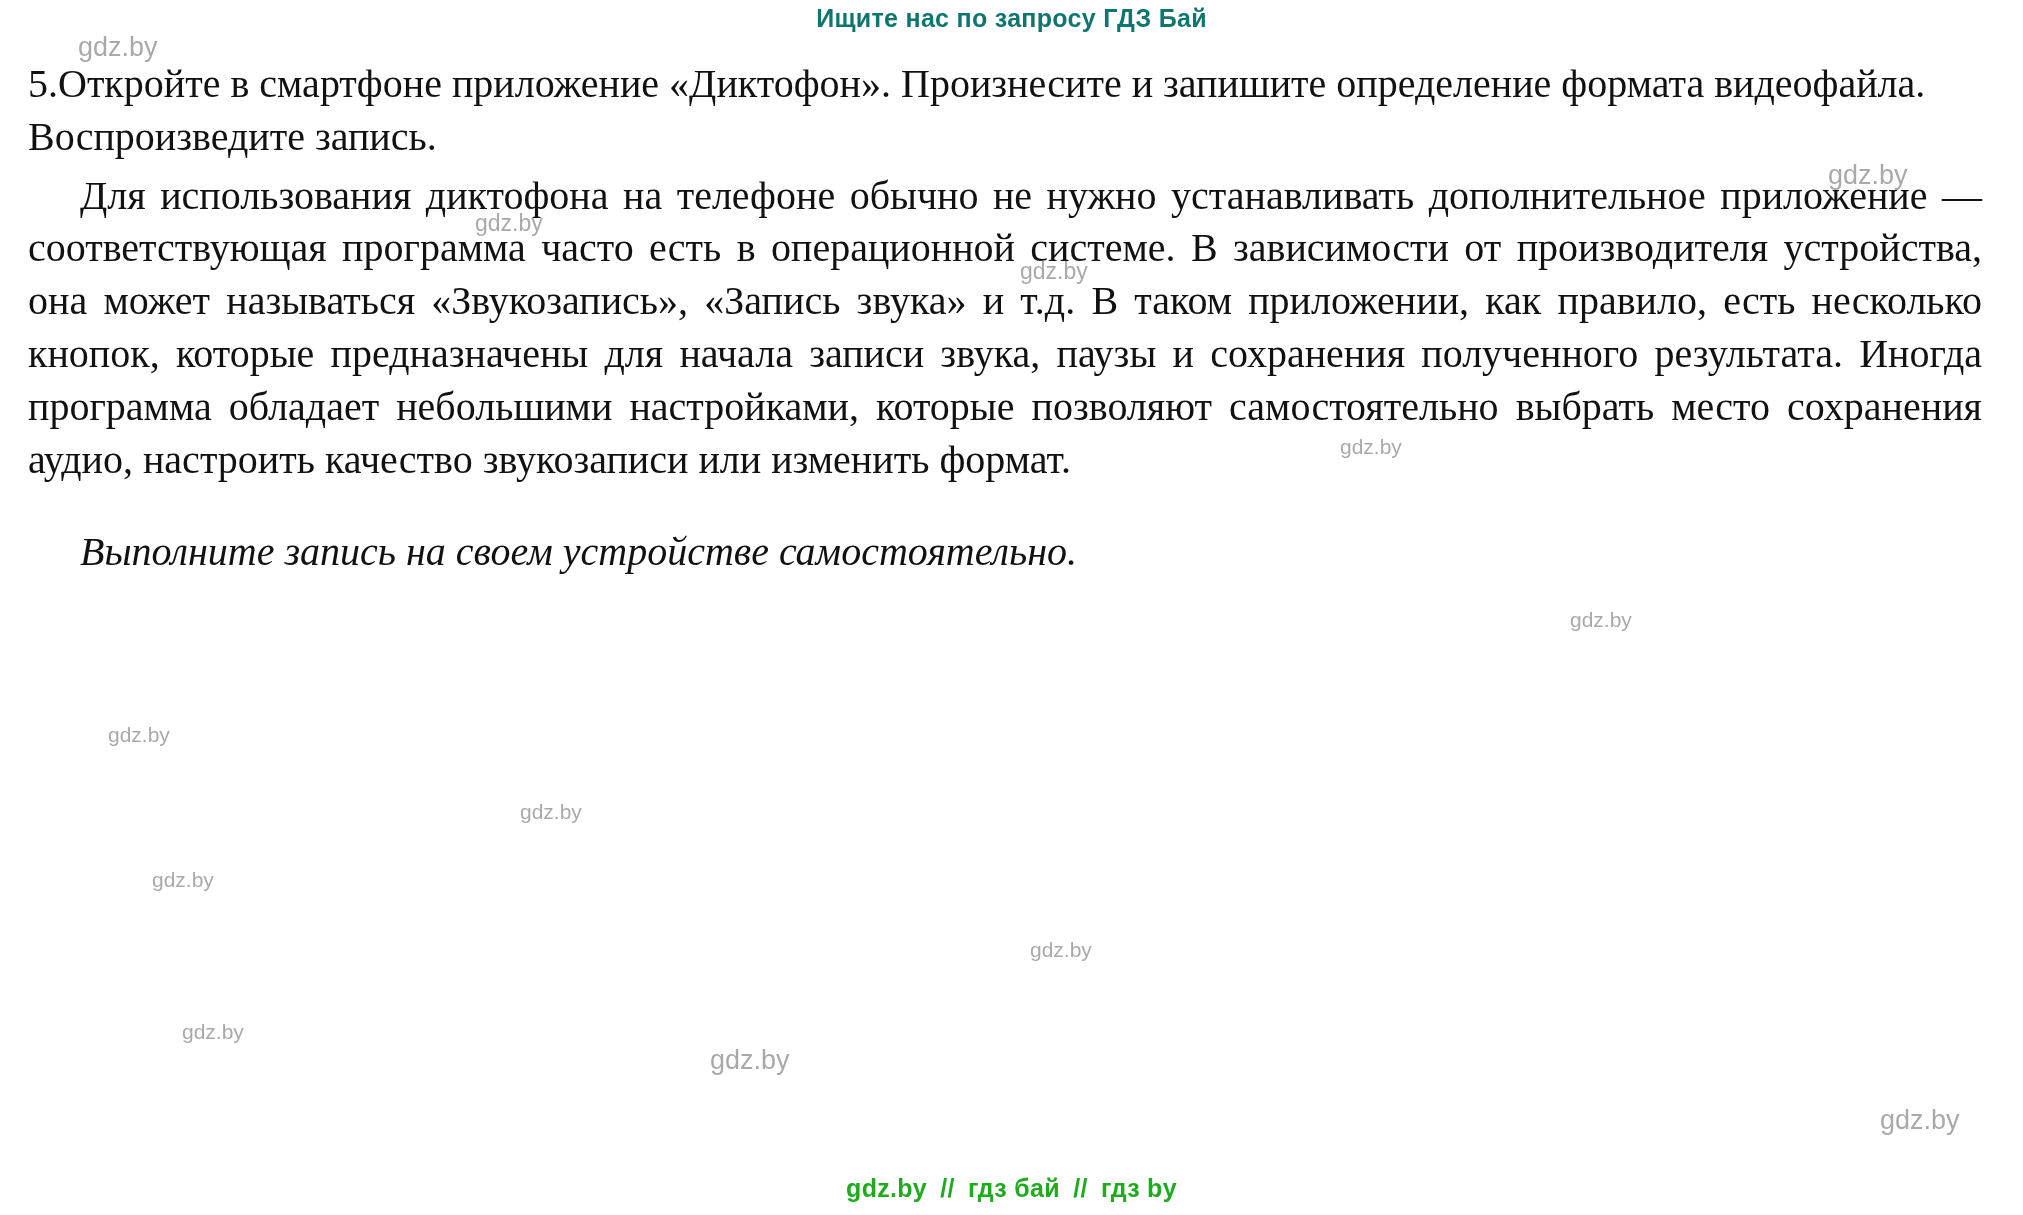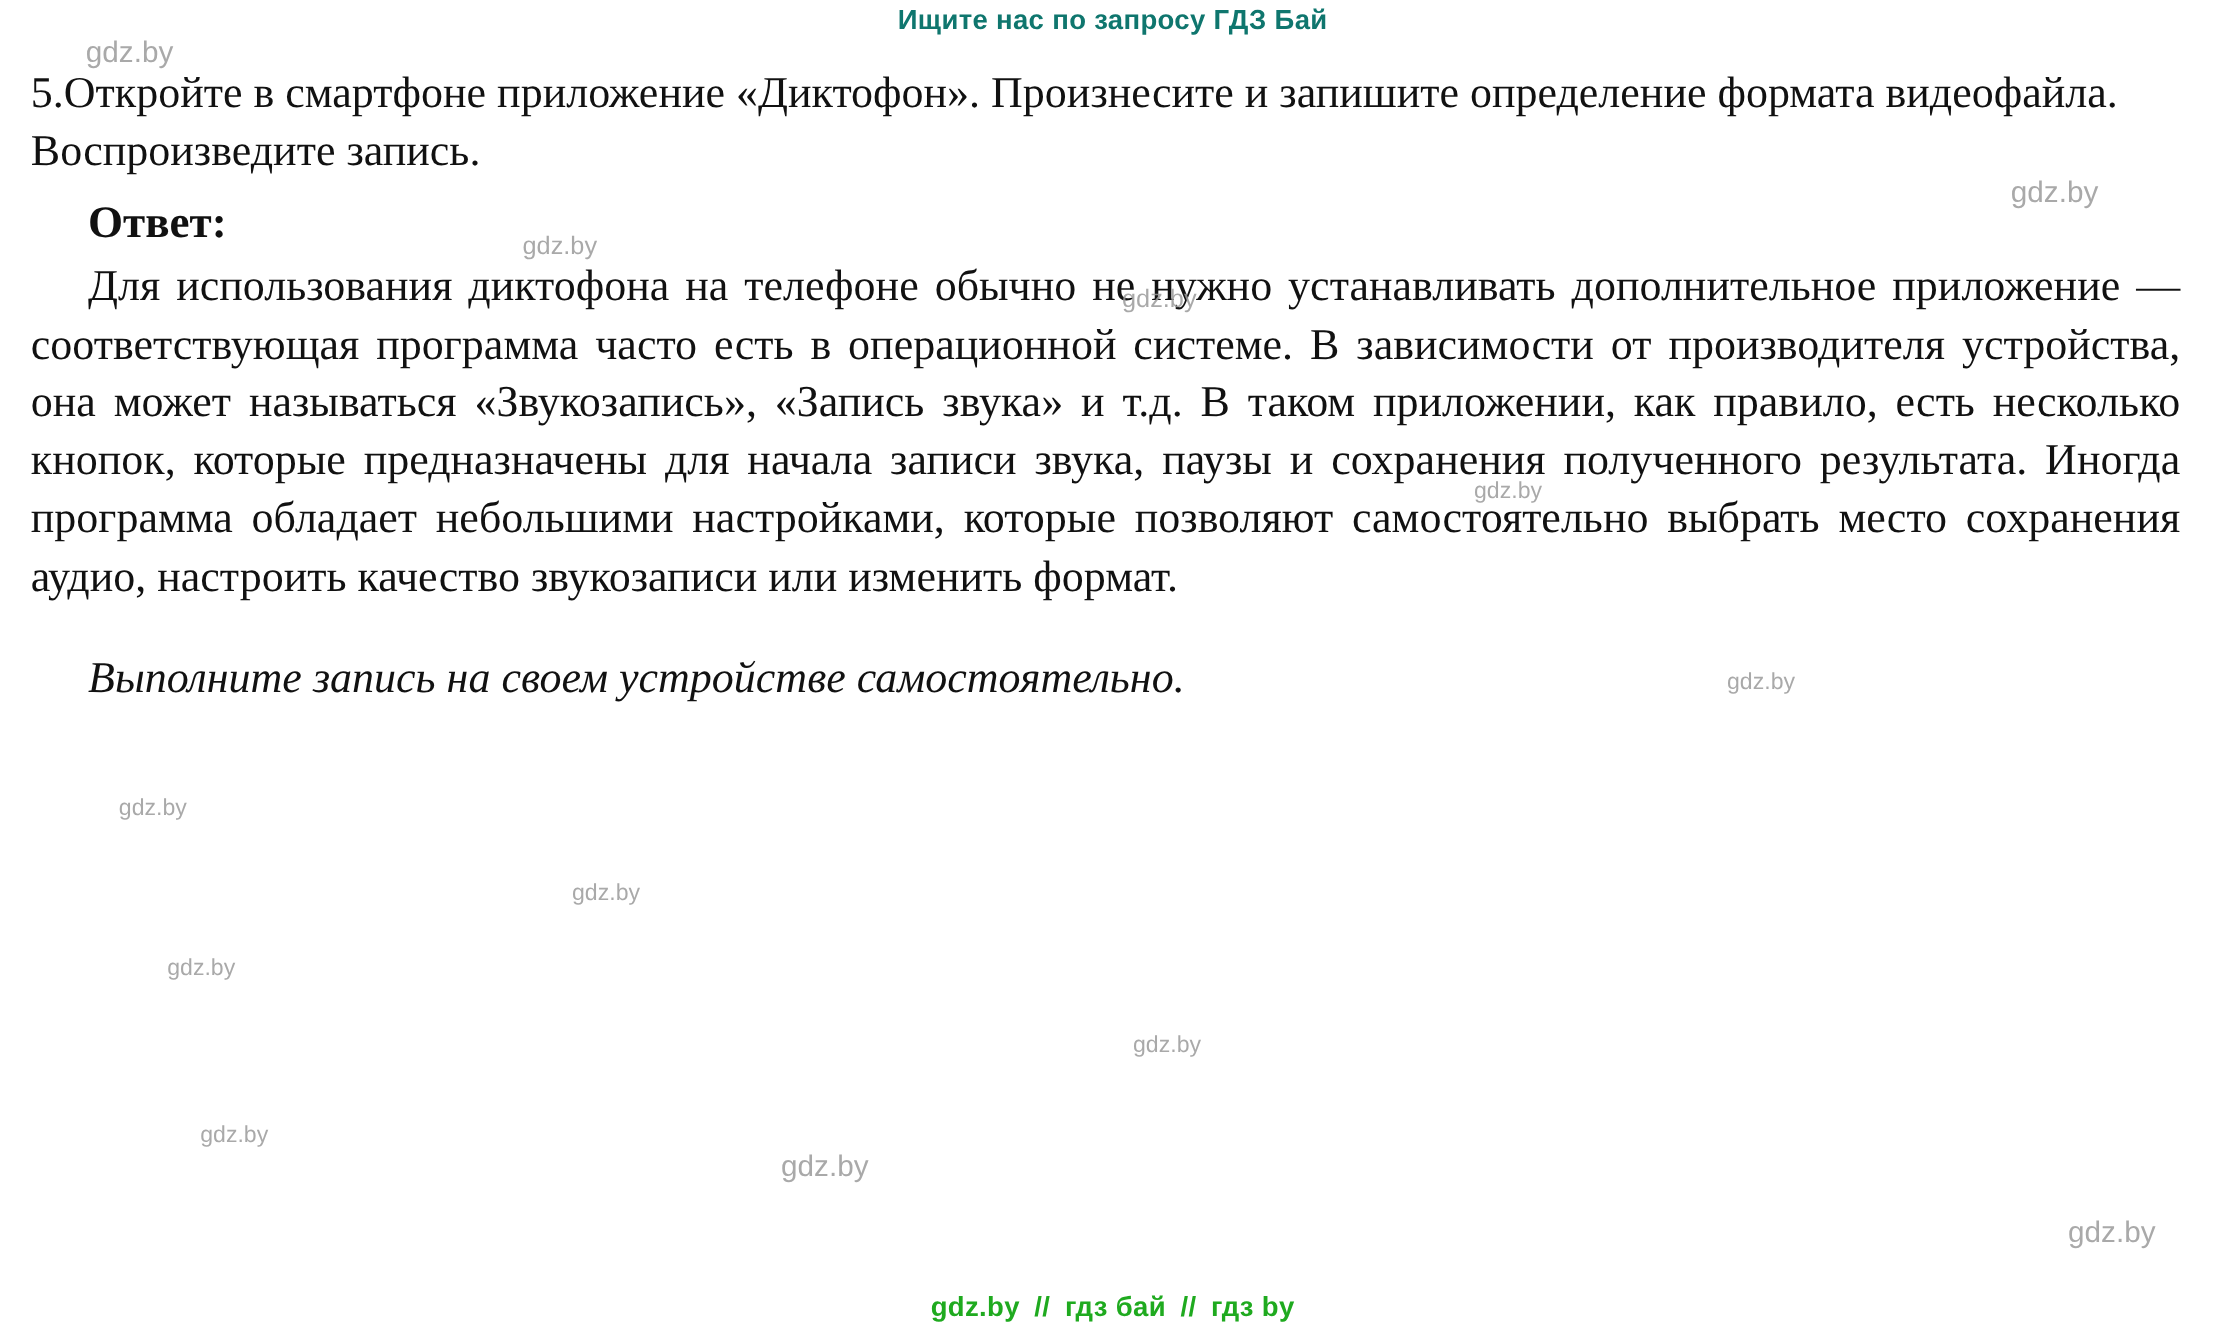--- a/index.html
+++ b/index.html
@@ -98,21 +98,20 @@
 <body>
 
 <div class="top-banner">Ищите нас по запросу ГДЗ Бай</div>
 
 <div class="doc">
 
   <p class="para task">
     <span>5.</span><span>Откройте в смартфоне приложение «Диктофон». Произнесите и запишите определение формата видеофайла. Воспроизведите запись.</span>
   </p>
 
-  <div class="answer-label">Ответ:</div>
 
 
   <p class="para indent">Для использования диктофона на телефоне обычно не нужно устанавливать дополнительное приложение — соответствующая программа часто есть в операционной системе. В зависимости от производителя устройства, она может называться «Звукозапись», «Запись звука» и т.д. В таком приложении, как правило, есть несколько кнопок, которые предназначены для начала записи звука, паузы и сохранения полученного результата. Иногда программа обладает небольшими настройками, которые позволяют самостоятельно выбрать место сохранения аудио, настроить качество звукозаписи или изменить формат.</p>
 
   <p class="italic-note">Выполните запись на своем устройстве самостоятельно.</p>
 </div>
 
 <div class="wm big" style="top:32px;  left:78px;">gdz.by</div>
 <div class="wm big" style="top:160px; left:1828px;">gdz.by</div>
 <div class="wm" style="top:210px; left:475px;">gdz.by</div>

